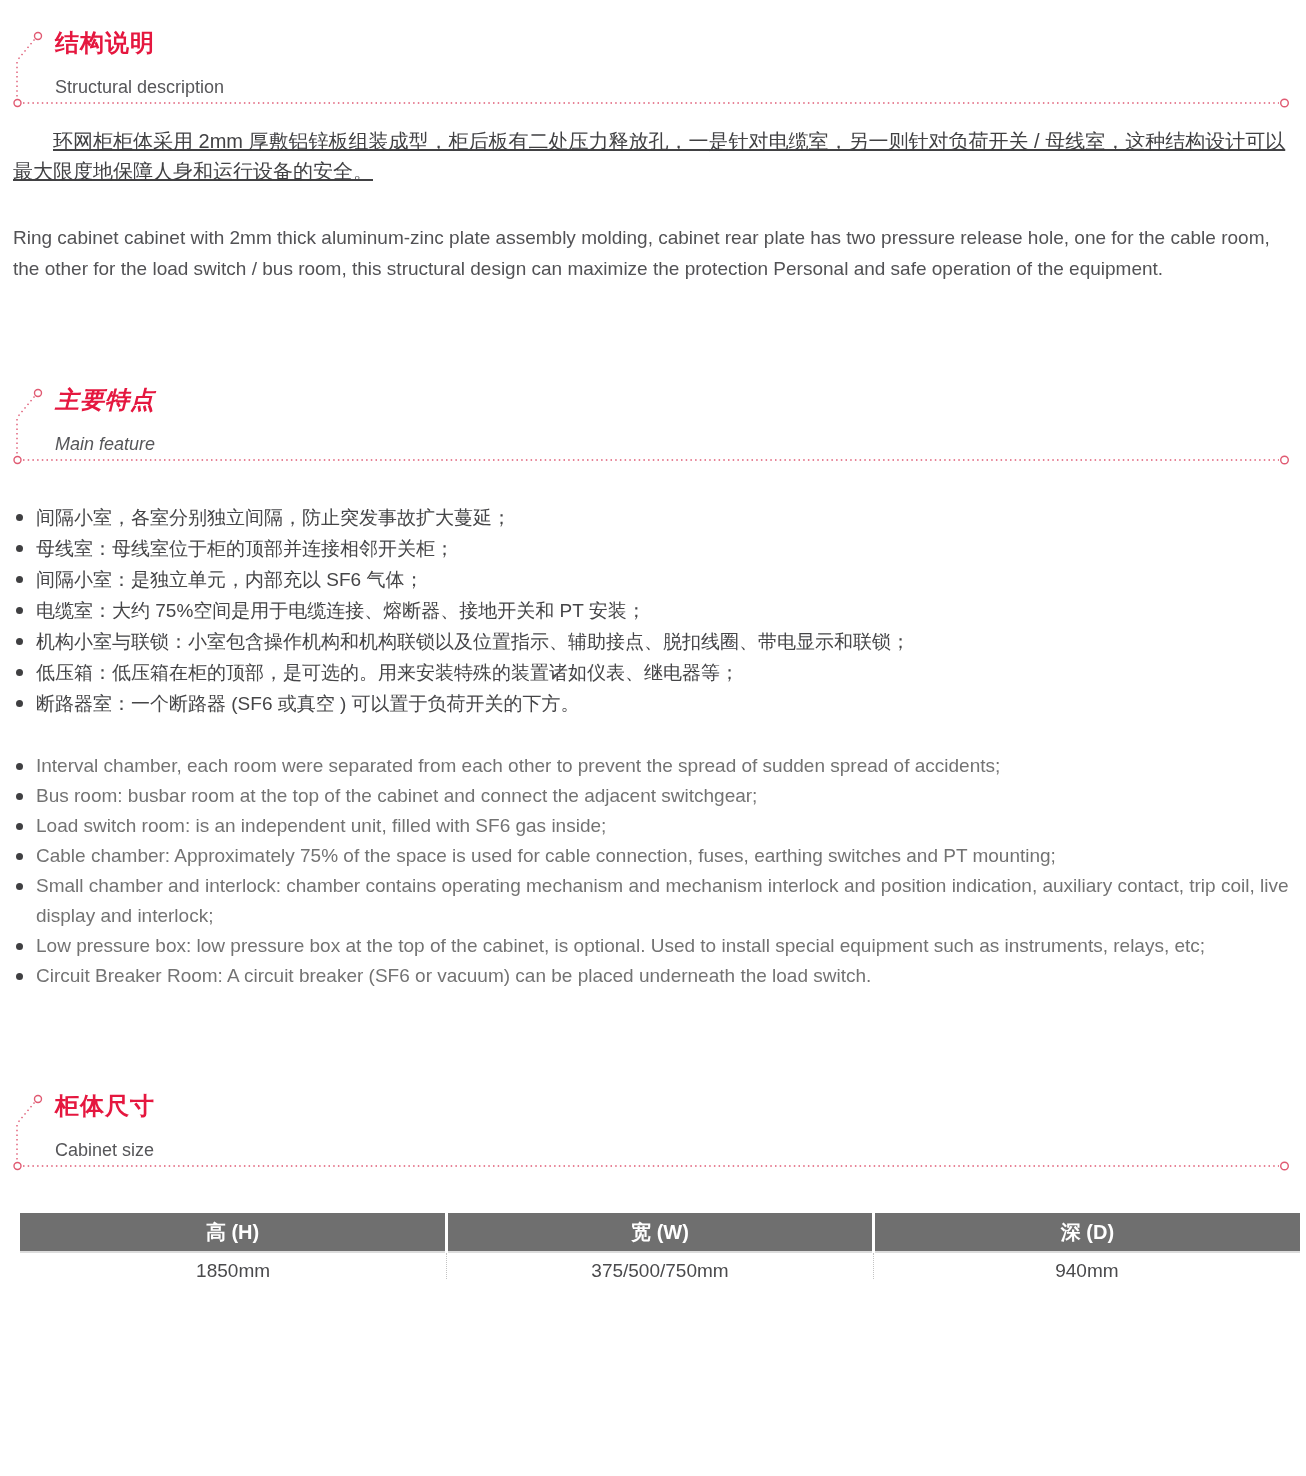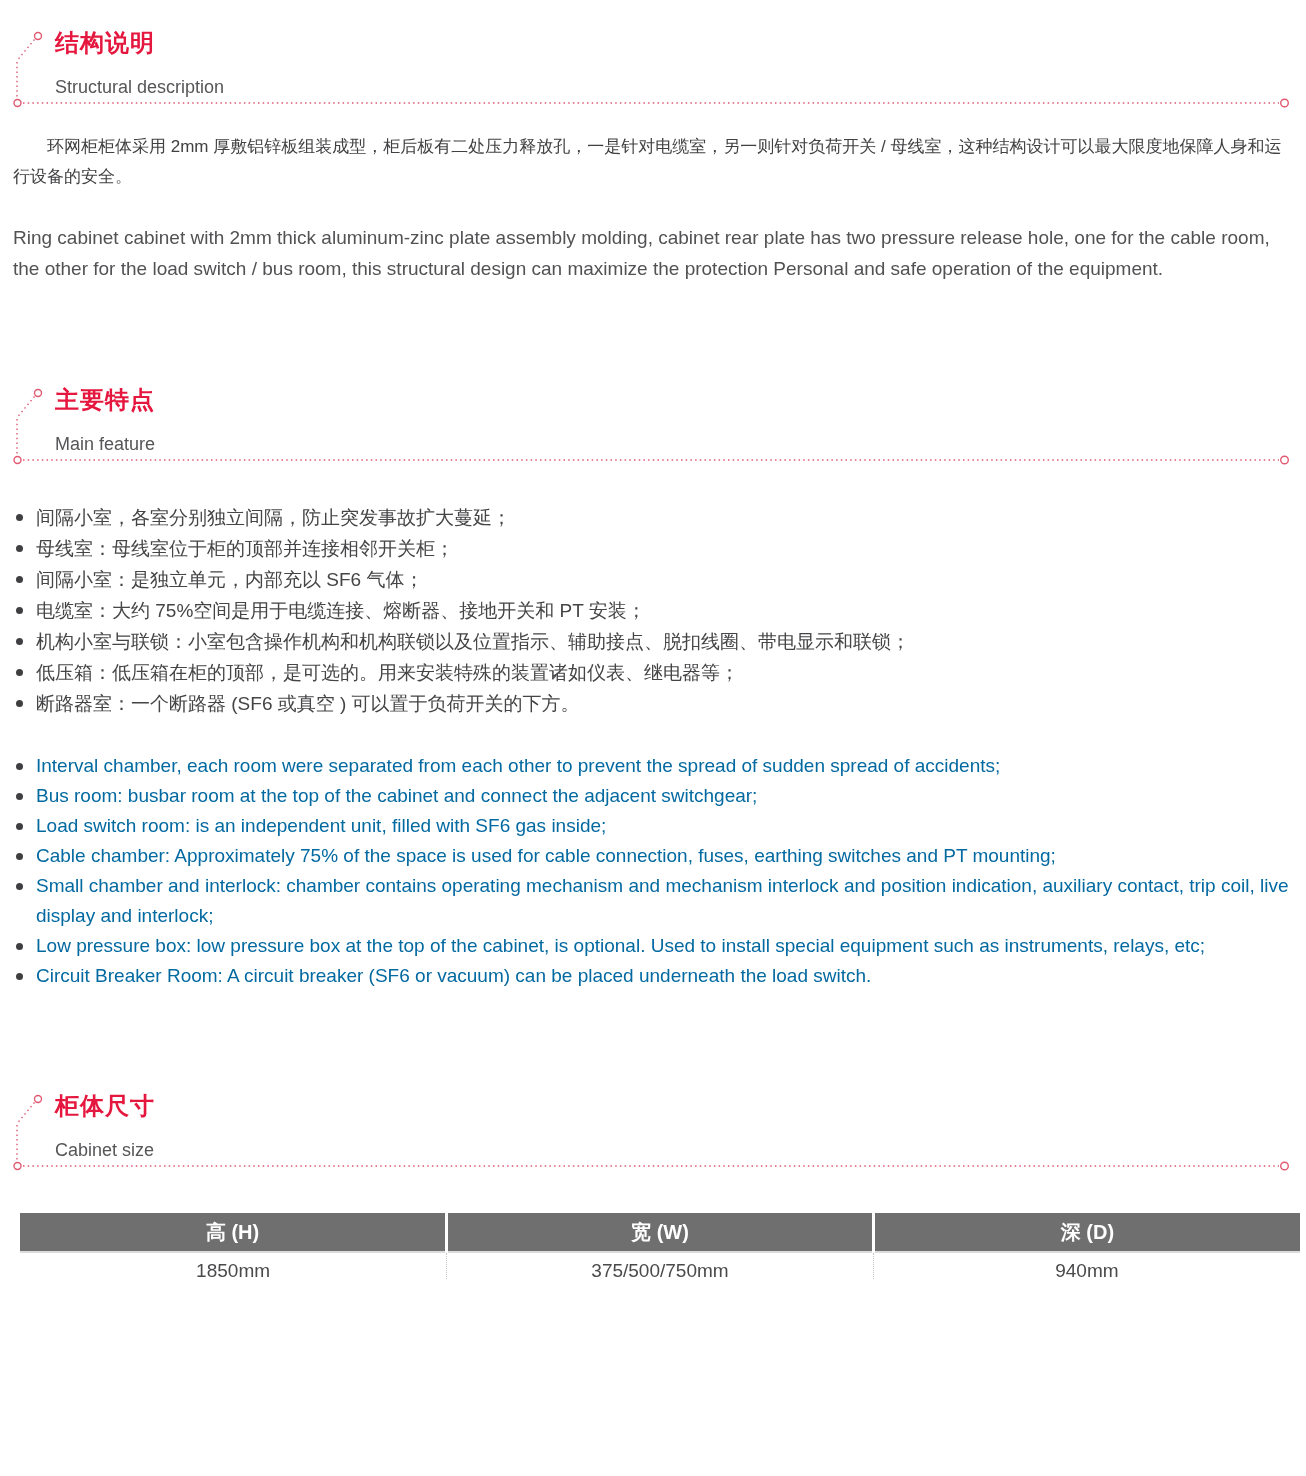--- a/index.html
+++ b/index.html
@@ -17,32 +17,32 @@
     position:absolute;left:42px;top:4px;
     font-size:24px;font-weight:700;letter-spacing:1px;
     color:#e5173f;line-height:28px;
   }
   .sec-subtitle{
     position:absolute;left:42px;top:35px;
     font-size:18px;color:#565659;line-height:22px;margin-top:16px;
   }
   
   .para{position:absolute;left:13px;width:1280px;}
-  .para-zh{top:132px;font-size:17px;line-height:30px;color:#414143;text-indent:2em;}
+  .para-zh{top:126px;font-size:20px;line-height:30px;color:#414143;text-indent:2em;text-decoration:underline;}
   .para-en{top:222px;font-size:19px;line-height:31px;color:#525255;}
   
   ul.bullets{position:absolute;left:13px;width:1282px;margin:0;padding:0;list-style:none;}
   ul.bullets-zh{top:502px;}
   ul.bullets-en{top:751px;}
   ul.bullets li{
     position:relative;padding-left:23px;
     font-size:19px;line-height:31px;
   }
   ul.bullets-zh li{color:#454547;line-height:31px;}
-  ul.bullets-en li{color:#0369a1;line-height:30px;}
+  ul.bullets-en li{color:#737373;line-height:30px;}
   ul.bullets li::before{
     content:"";position:absolute;left:3px;top:12px;
     width:7px;height:7px;border-radius:50%;background:#3f3f41;
   }
   
   .size-table{
     position:absolute;left:20px;top:1213px;width:1280px;
     border-collapse:collapse;table-layout:fixed;
   }
   .size-table th{
@@ -71,21 +71,21 @@
       <line x1="10" y1="78" x2="1266" y2="78" stroke="#df5a74" stroke-width="1.4" stroke-dasharray="1.5 3.2"></line>
       <circle cx="1271.5" cy="78" r="3.8" fill="none" stroke="#e05a72" stroke-width="1.4"></circle>
     </svg>
     <div class="sec-title">结构说明</div>
     <div class="sec-subtitle">Structural description</div>
   </div>
 
   <div class="para para-zh">环网柜柜体采用 2mm 厚敷铝锌板组装成型，柜后板有二处压力释放孔，一是针对电缆室，另一则针对负荷开关 / 母线室，这种结构设计可以最大限度地保障人身和运行设备的安全。</div>
   <div class="para para-en">Ring cabinet cabinet with 2mm thick aluminum-zinc plate assembly molding, cabinet rear plate has two pressure release hole, one for the cable room, the other for the load switch / bus room, this structural design can maximize the protection Personal and safe operation of the equipment.</div>
 
-  <div class="sec-header" style="top:382px;">
+  <div class="sec-header" style="top:382px;font-style:italic;">
     <svg class="deco" viewBox="0 0 1280 84">
       <circle cx="25" cy="11" r="3.5" fill="none" stroke="#e05a72" stroke-width="1.4"></circle>
       <line x1="21.5" y1="14.5" x2="4.5" y2="35" stroke="#df5a74" stroke-width="1.4" stroke-dasharray="1.5 3.2"></line>
       <line x1="4" y1="37" x2="4" y2="73" stroke="#df5a74" stroke-width="1.4" stroke-dasharray="1.5 3.2"></line>
       <circle cx="4.5" cy="78" r="3.5" fill="none" stroke="#e05a72" stroke-width="1.4"></circle>
       <line x1="10" y1="78" x2="1266" y2="78" stroke="#df5a74" stroke-width="1.4" stroke-dasharray="1.5 3.2"></line>
       <circle cx="1271.5" cy="78" r="3.8" fill="none" stroke="#e05a72" stroke-width="1.4"></circle>
     </svg>
     <div class="sec-title">主要特点</div>
     <div class="sec-subtitle">Main feature</div>

